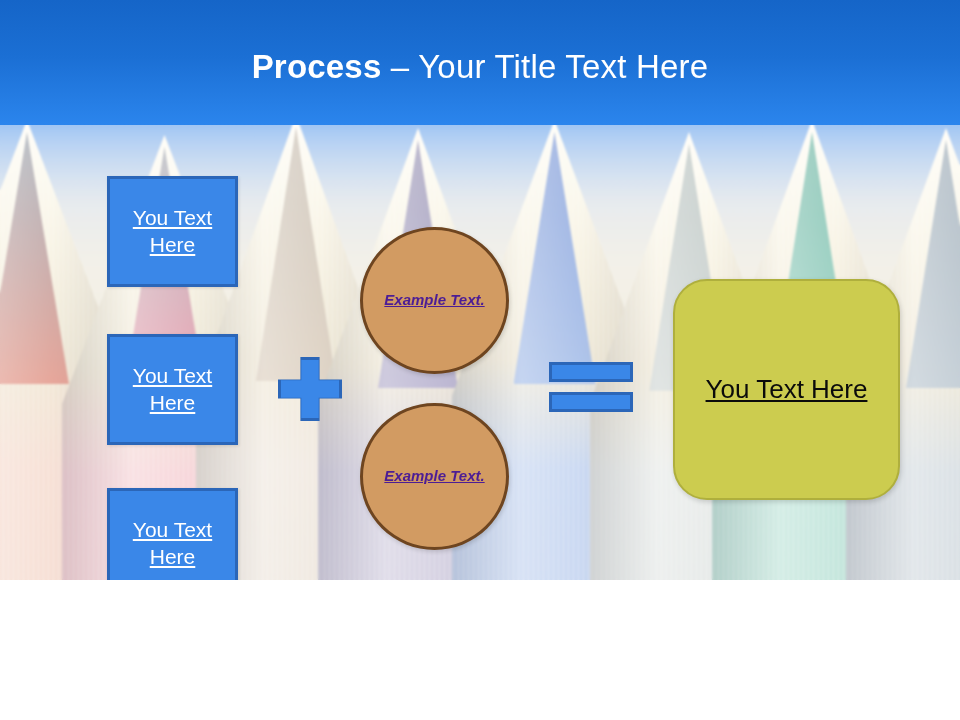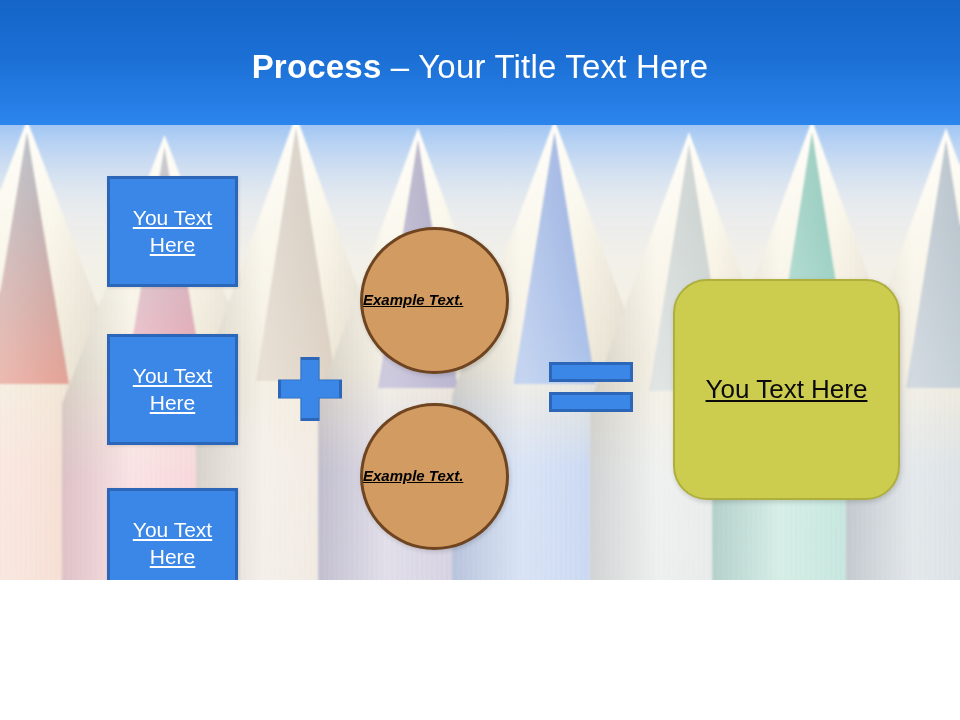--- a/index.html
+++ b/index.html
@@ -154,27 +154,28 @@
     justify-content: center;
     text-align: center;
     box-shadow: 1px 1px 3px rgba(0,0,0,0.12);
   }
 
   .circle {
     box-sizing: border-box;
     border-radius: 50%;
     background: #D29B62;
     border: 3px solid #6E4520;
-    color: #000000;
+    color: #4c1d95;
     font-size: 15px;
     font-weight: bold;
     font-style: italic;
     line-height: 1.5;
     display: flex;
     align-items: center;
+    justify-content: center;
     text-align: center;
     box-shadow: 1px 2px 4px rgba(0,0,0,0.15);
   }
 
   .result-box {
     box-sizing: border-box;
     background: #CCCC4F;
     border: 2px solid #AFAF3D;
     border-radius: 34px;
     color: #0b0b0b;

